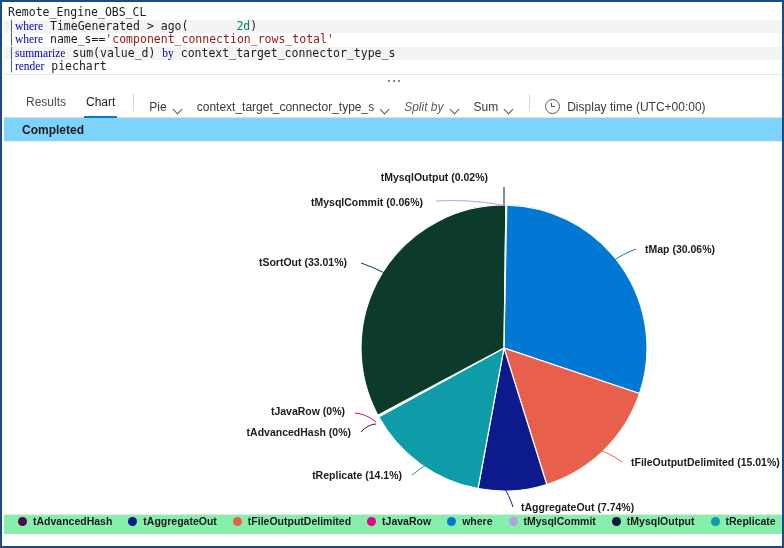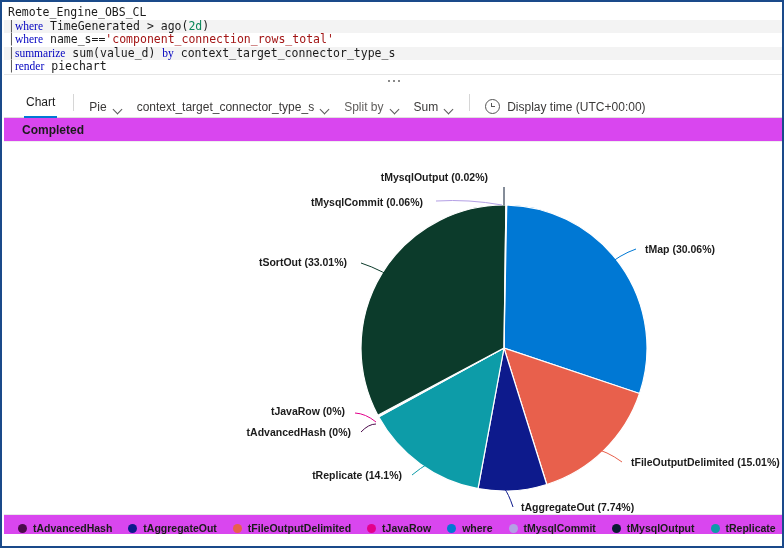--- a/index.html
+++ b/index.html
@@ -34,21 +34,21 @@
     white-space: pre;
   }
   .qline {
     height: 13.5px;
     padding-left: 4px;
     display: block;
   }
   .qline.hl { background: #f3f3f3; }
   .kw    { color: #0000c0; font-family: Liberation Serif, serif; }
   .str   { color: #a31515; }
-  .num   { color: #098658; }
+  .num   { color: #098658; margin-left: 48px; }
   .fn    { color: #1b1b1b; }
   .bar   { color: #555; }
   .editor-sep {
     position: absolute;
     left: 2px; top: 72px;
     width: 780px; height: 1px;
     background: #e6e6e6;
   }
 
   
@@ -103,21 +103,21 @@
   .dd {
     display: flex; align-items: flex-end;
     gap: 7px;
     padding: 0 7px;
     height: 24px;
     color: #3b3a39;
     cursor: pointer;
     font-size: 12px;
     white-space: nowrap;
   }
-  .dd.italic { color: #605e5c; }
+  .dd.italic { font-style: italic; color: #605e5c; }
   .chev {
     width: 9px; height: 9px;
     display: inline-block;
     position: relative;
     flex: 0 0 auto;
   }
   .chev::before {
     content: "";
     position: absolute;
     left: 0; top: 1px;
@@ -147,21 +147,21 @@
     position: absolute;
     left: 2px; top: 116px;
     width: 780px; height: 24px;
     display: flex; align-items: center;
     padding-left: 18px;
     box-sizing: border-box;
     font-size: 12px;
     font-weight: bold;
     color: #1b1b1b;
     border-bottom: 1px solid #eeeeee;
-    background: #d946ef;
+    background: #7dd3fc;
     text-align: center;
   }
 
   
   .chart-area {
     position: absolute;
     left: 2px; top: 141px;
     width: 780px; height: 371px;
     background: #ffffff;
     overflow: hidden;
@@ -172,24 +172,24 @@
     font-size: 10.5px;
     font-weight: bold;
     fill: #1b1b1b;
   }
 
   
   .legend {
     position: absolute;
     left: 2px; top: 512px;
     width: 780px; height: 20px;
-    background: #d946ef;
+    background: #86efac;
     border-top: 1px solid #e8e8e8;
     display: flex;
-    align-items: flex-end;
+    align-items: flex-start;
     box-sizing: border-box;
     padding-left: 14px;
     overflow: hidden;
   }
   .lg-item {
     display: flex; align-items: center;
     gap: 6px;
     margin-right: 16px;
     font-size: 10.5px;
     font-weight: bold;
@@ -210,20 +210,23 @@
 
   <div class="query-editor" id="queryEditor"><span class="qline"><span class="fn">Remote_Engine_OBS_CL</span></span><span class="qline hl"><span class="bar">|</span><span class="kw">where</span><span class="fn"> TimeGenerated &gt; ago(</span><span class="num">2d</span><span class="fn">)</span></span><span class="qline"><span class="bar">|</span><span class="kw">where</span><span class="fn"> name_s==</span><span class="str">'component_connection_rows_total'</span></span><span class="qline hl"><span class="bar">|</span><span class="kw">summarize</span><span class="fn"> sum(value_d) </span><span class="kw">by</span><span class="fn"> context_target_connector_type_s</span></span><span class="qline"><span class="bar">|</span><span class="kw">render</span><span class="fn"> piechart</span></span></div>
   <div class="editor-sep"></div>
   <div class="splitter">
     <i></i>
       <i></i>
       <i></i>
   </div>
 
   <div class="toolbar" id="toolbar">
+    <div class="tab">
+      <span>Results</span>
+    </div>
     <div class="tab active">
       <span>Chart</span>
     </div>
 
     <div class="vsep"></div>
 
     <div class="dd">
       <span>Pie</span>
       <span class="chev"></span>
     </div>

